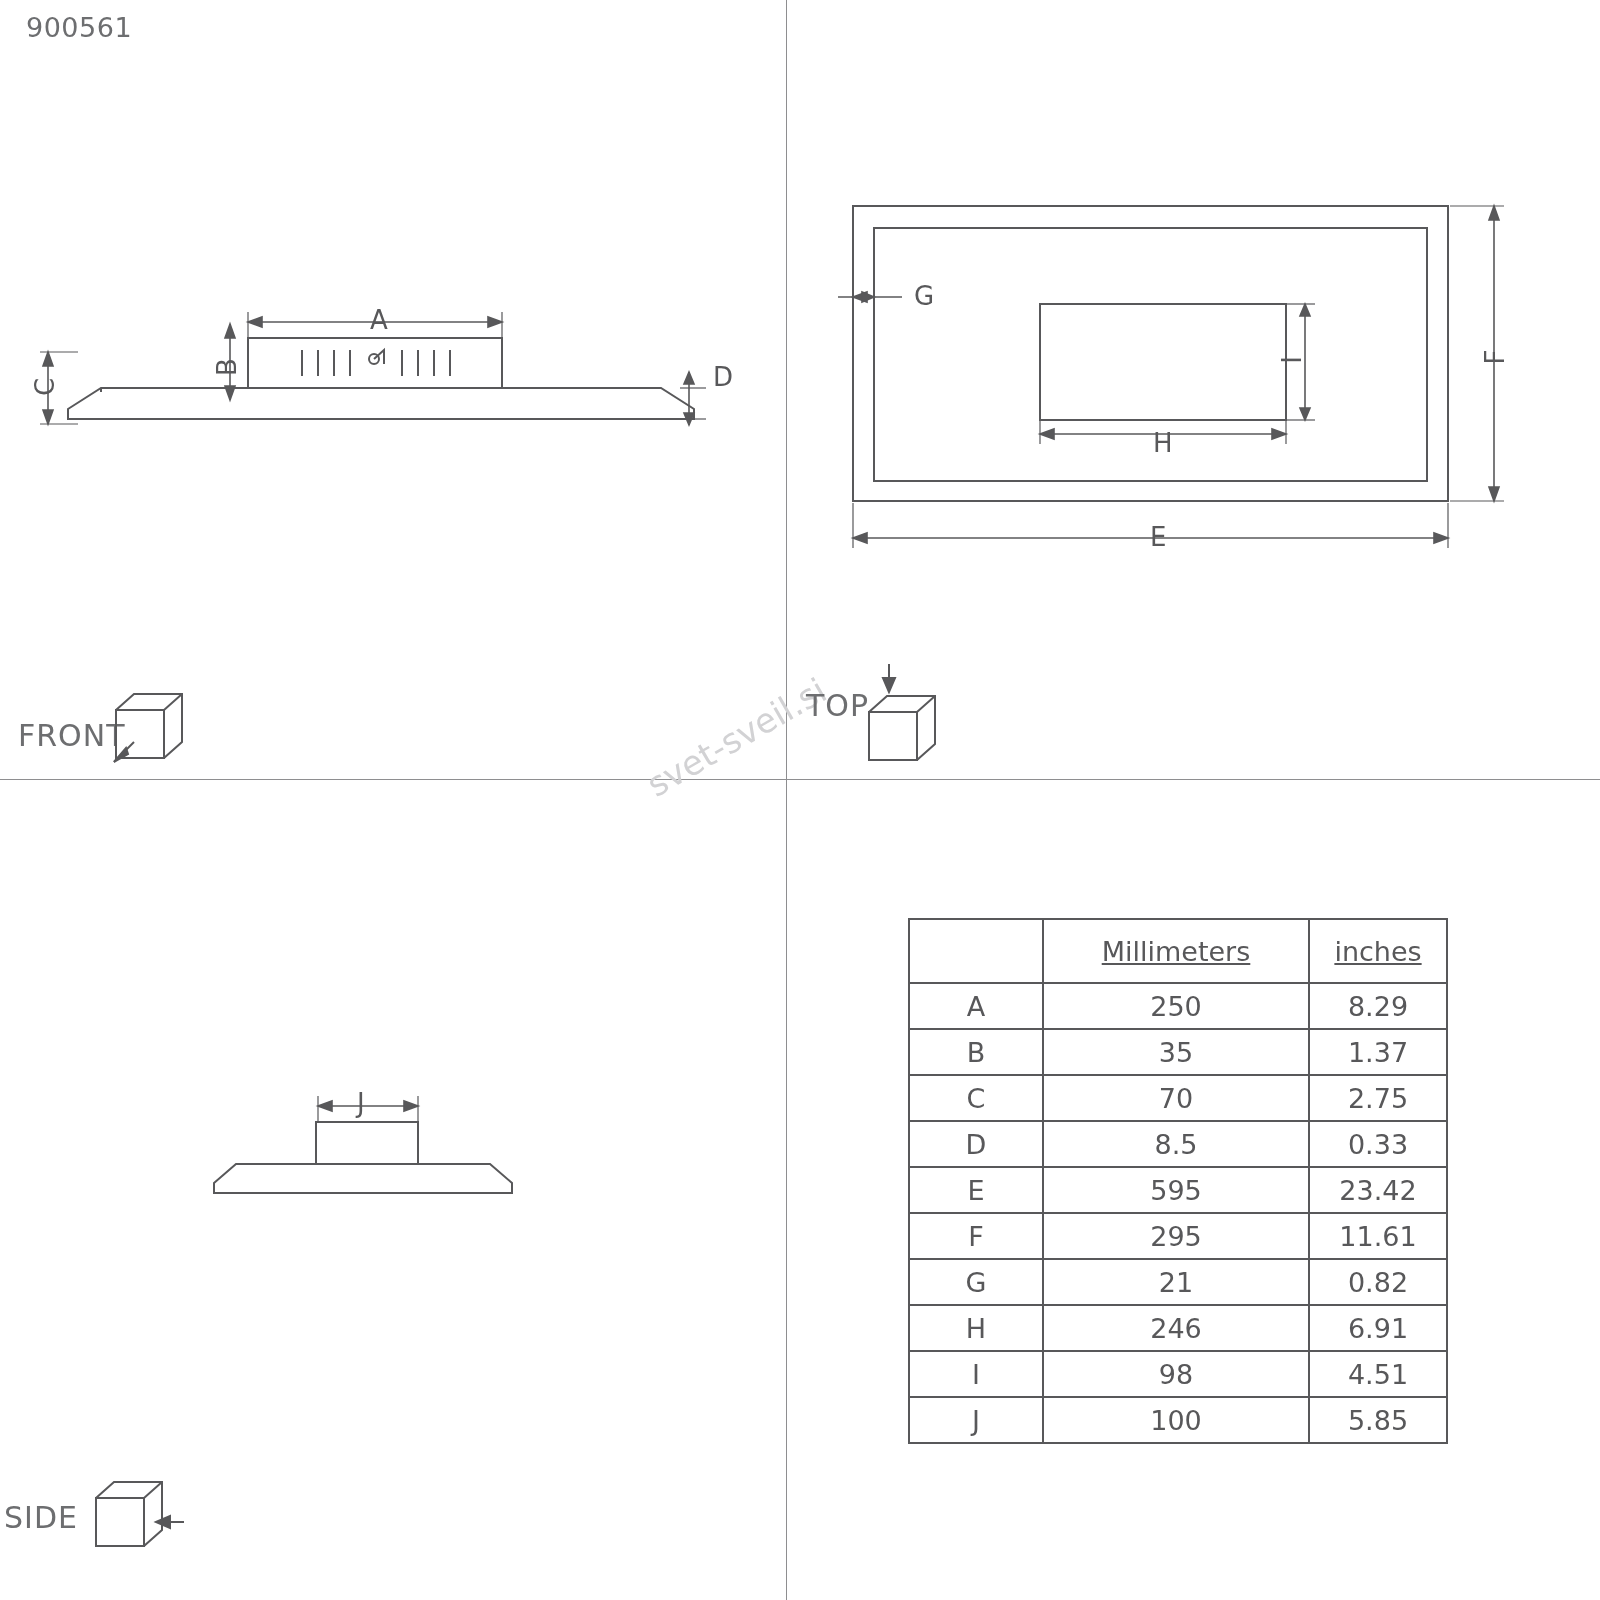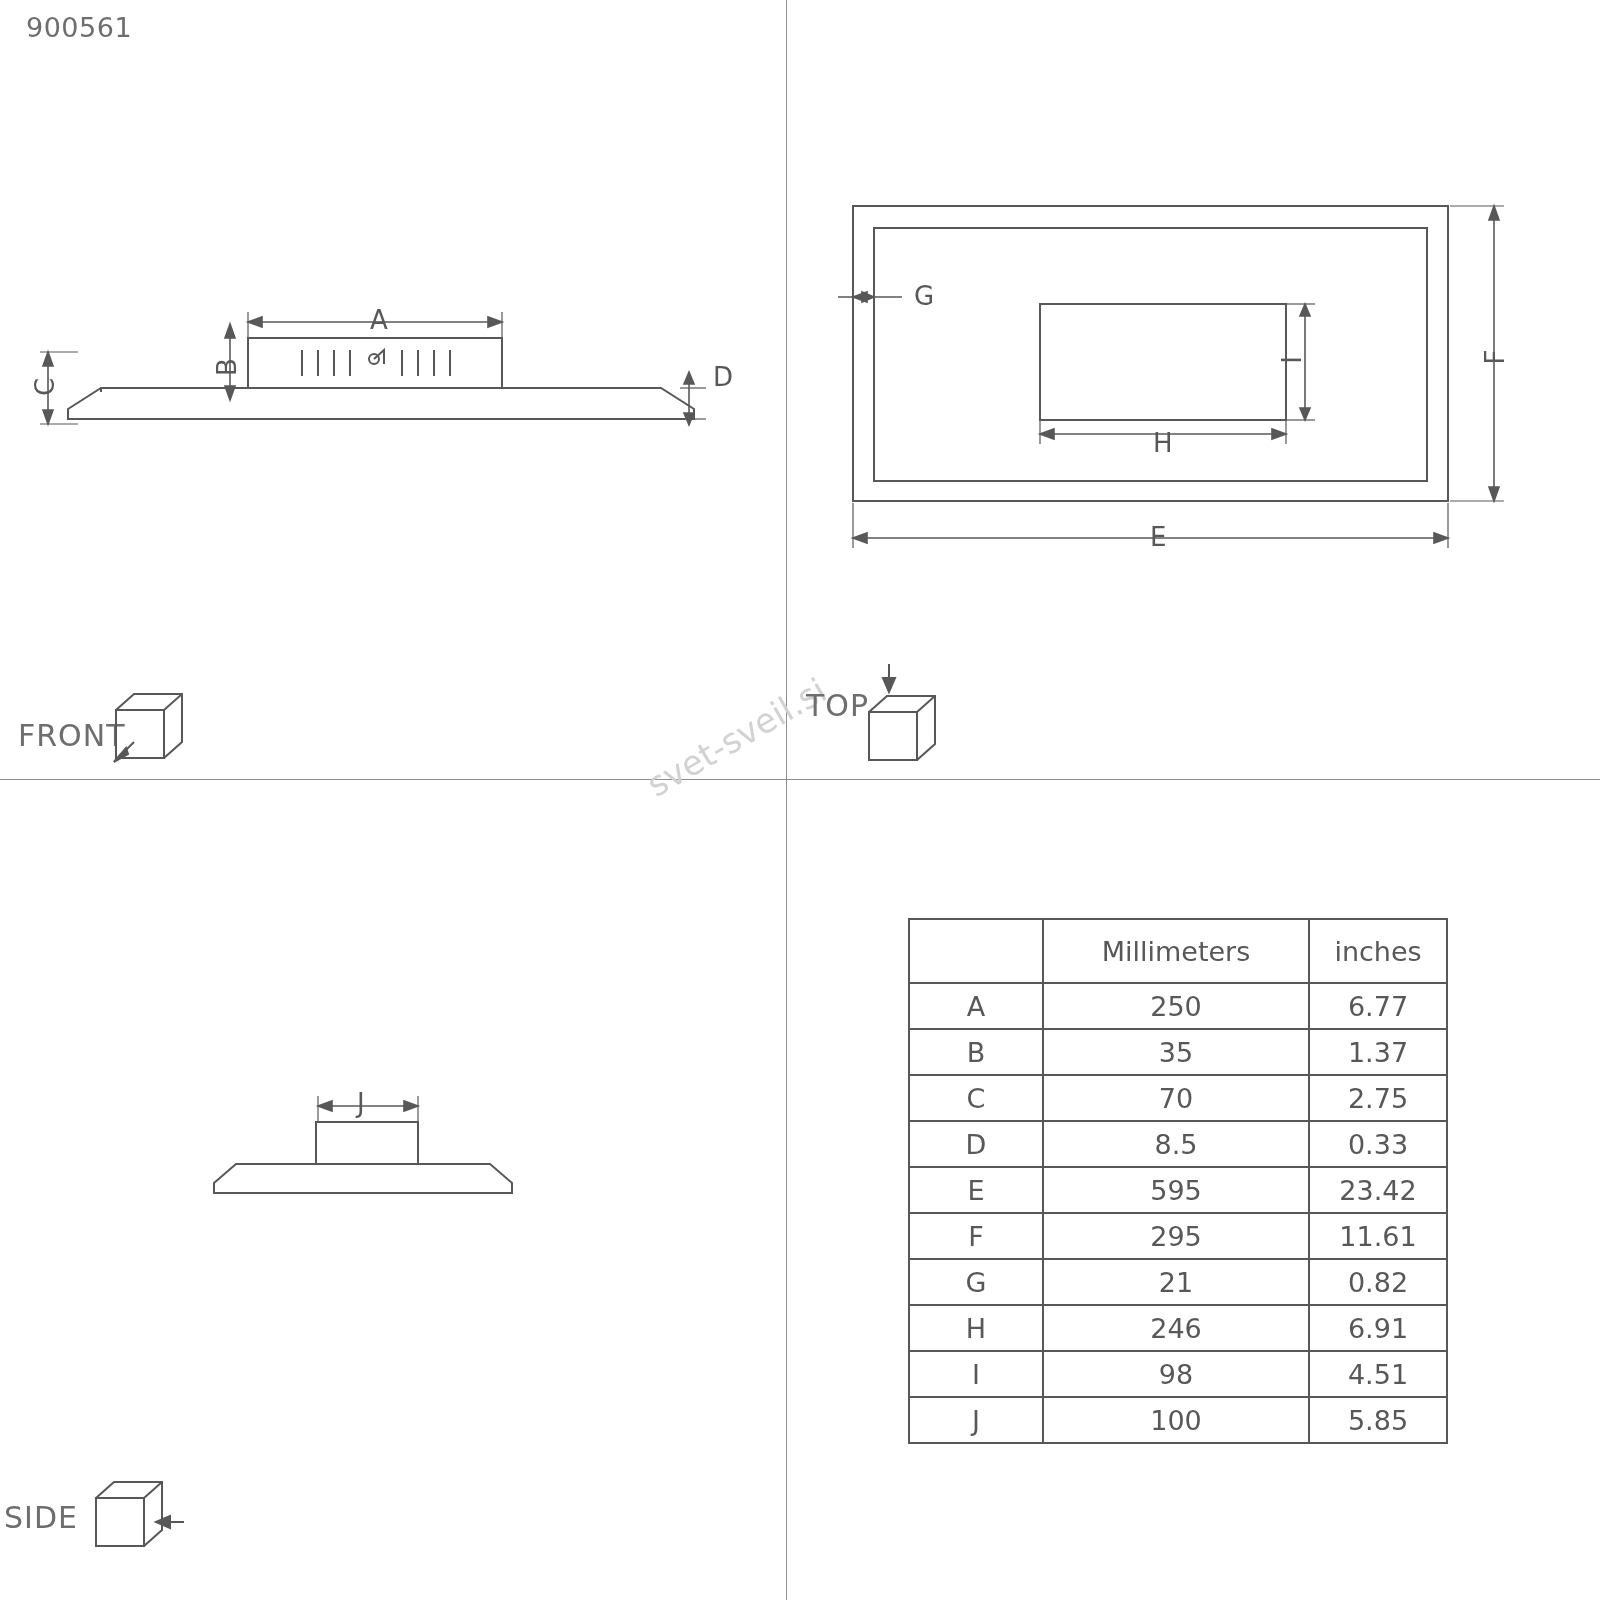--- a/index.html
+++ b/index.html
@@ -97,21 +97,21 @@
   .spec-table td, .spec-table th {
     border: 2px solid #58585a;
     text-align: center;
     font-weight: normal;
     height: 44px;
     padding: 0;
   }
   .spec-table .c-label { width: 132px; }
   .spec-table .c-mm    { width: 264px; }
   .spec-table .c-in    { width: 136px; margin-left: 18px; }
-  .spec-table thead td { height: 62px; }
+  .spec-table thead td { height: 62px; text-decoration: underline; }
 </style>
 </head>
 <body>
 
 <div class="page">
 
   <div class="divider-v"></div>
   <div class="divider-h"></div>
 
   <div class="article-no">900561</div>
@@ -288,21 +288,21 @@
       <tr>
         <td class="c-label"></td>
         <td class="c-mm">Millimeters</td>
         <td class="c-in">inches</td>
       </tr>
     </thead>
     <tbody>
       <tr>
         <td>A</td>
         <td>250</td>
-        <td>6.77</td>
+        <td>8.29</td>
       </tr>
       <tr>
         <td>B</td>
         <td>35</td>
         <td>1.37</td>
       </tr>
       <tr>
         <td>C</td>
         <td>70</td>
         <td>2.75</td>

